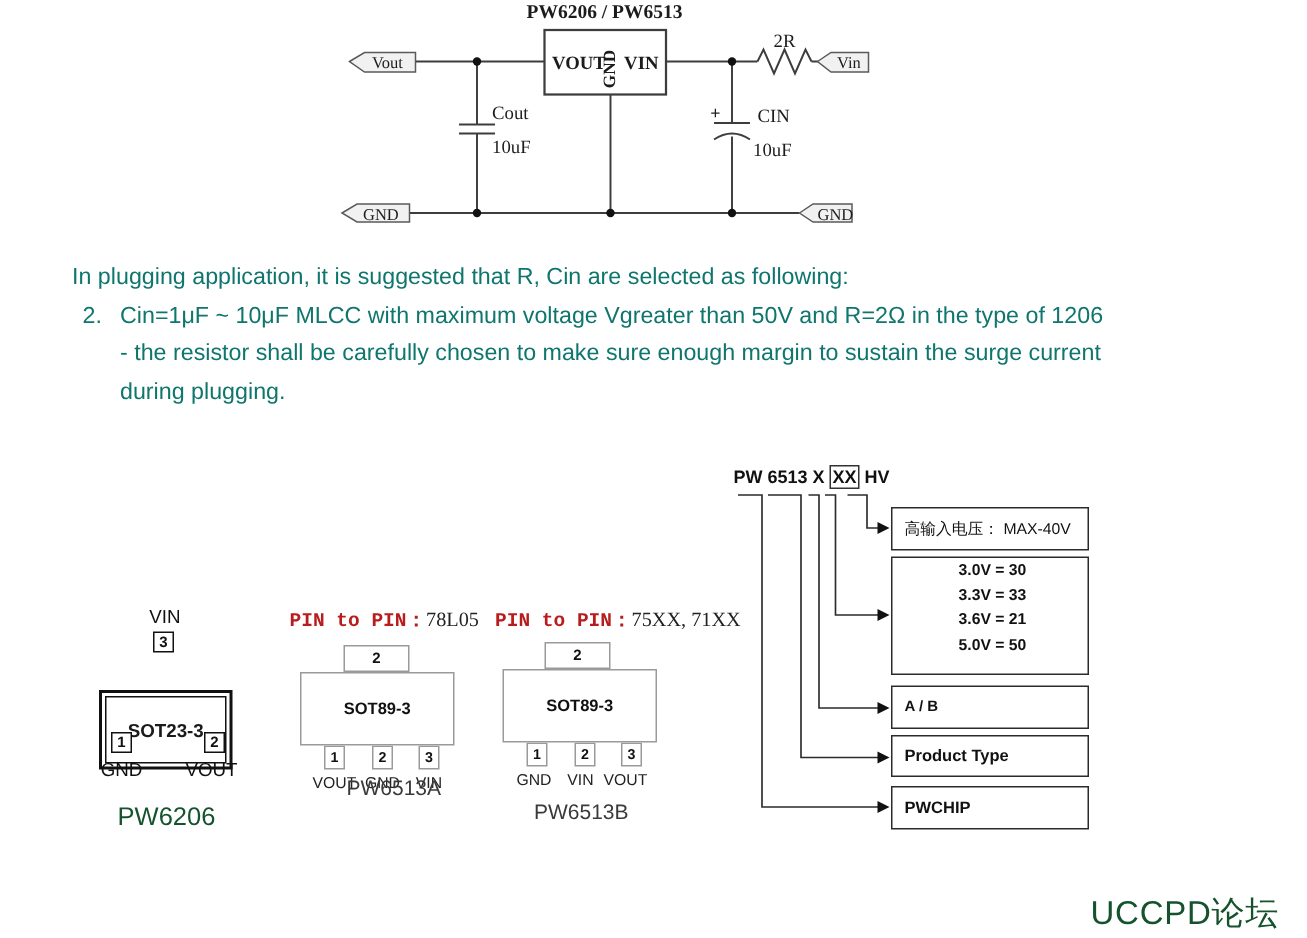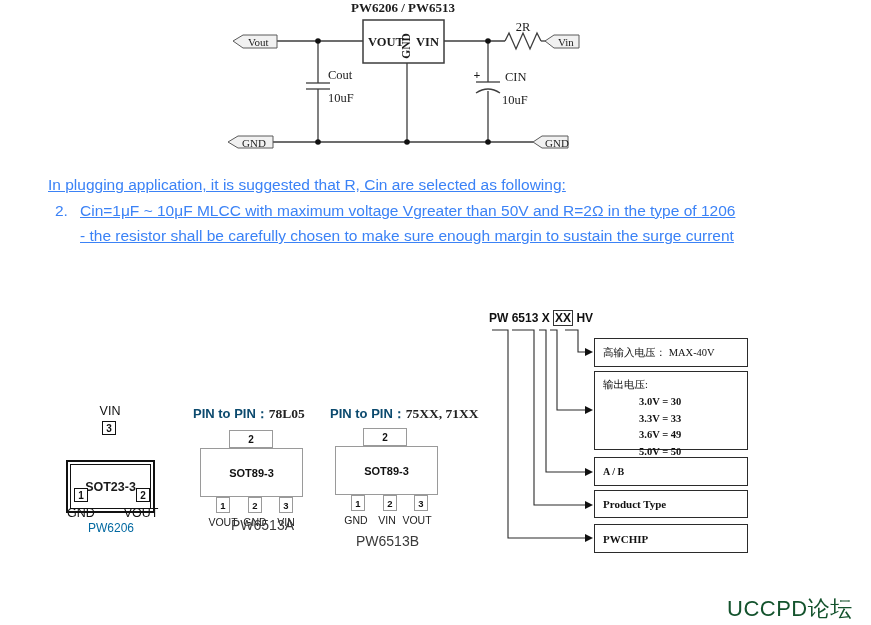--- a/index.html
+++ b/index.html
@@ -10,21 +10,21 @@
 
   
   svg text { font-family:"Liberation Serif", serif; fill:#1c1c1c; }
   .ckt-line { stroke:#3d3d3d; stroke-width:1.3; fill:none; }
   .ckt-box  { stroke:#3d3d3d; stroke-width:1.5; fill:#fff; }
   .tag      { fill:#f1f1f1; stroke:#5a5a5a; stroke-width:1; }
   .node     { fill:#111; stroke:none; }
 
   
   .note { position:absolute; left:48px; top:172px; width:770px;
-          font-size:15.5px; color:#3b82f6;text-decoration:underline; }
+          font-size:15.5px; color:#0f766e; }
   .nrow { height:25.5px; line-height:25.5px; white-space:nowrap; }
   .nrow .num { display:inline-block; width:25px; margin-left:7px; }
   .nrow.cont { padding-left:32px; }
 
   
   .pkg-lbl { position:absolute; text-align:center; font-size:12.5px; color:#111; }
   .pinbox  { position:absolute; border:1.5px solid #111; background:#fff;
              font-size:10px; font-weight:bold; display:flex; align-items:center;
              justify-content:center; color:#111; }
   .pinbox.gray { border:1px solid #9a9a9a; font-weight:bold; font-size:9.5px; }
@@ -32,32 +32,32 @@
   .body23 .inner { position:absolute; left:2px; top:2px; right:2px; bottom:2px;
              border:1px solid #111; display:flex; align-items:center; justify-content:center;
              font-weight:bold; font-size:12.5px; }
   .body89  { position:absolute; border:1px solid #9a9a9a; background:#fff;
              display:flex; align-items:center; justify-content:center;
              font-weight:bold; font-size:11px; color:#111; }
   .tab89   { position:absolute; border:1px solid #9a9a9a; background:#fff;
              display:flex; align-items:center; justify-content:center;
              font-weight:bold; font-size:10px; color:#111; }
   .sublbl  { position:absolute; text-align:center; font-size:10.5px; color:#222; }
-  .pkgname-big   { position:absolute; text-align:center; font-size:12px; color:#0369a1; }
+  .pkgname-big   { position:absolute; text-align:center; font-size:17px; color:#14532d;margin-top:14px; }
   .pkgname-small { position:absolute; text-align:center; font-size:14px; color:#3a3a3a; }
   .p2p { position:absolute; white-space:nowrap; }
-  .p2p .b { font-weight:bold; font-size:13px; color:#0c4a6e; }
-  .p2p .v { font-family:"Liberation Serif", serif; font-size:13.5px; color:#222;font-weight:bold; }
+  .p2p .b { font-weight:bold; font-size:13px; color:#b91c1c;font-family:Liberation Mono, monospace; }
+  .p2p .v { font-family:"Liberation Serif", serif; font-size:13.5px; color:#222; }
 
   
   .mark-code { position:absolute; left:489px; top:311px; font-weight:bold;
                font-size:12px; color:#111; white-space:pre; }
   .mark-code .xx { border:1px solid #333; padding:0 1px; }
-  .mbox { position:absolute; left:594px; width:154px; border:1px solid #2b2b2b;
-          background:#fff; color:#111; font-size:10.5px;font-family:Liberation Serif, serif; }
+  .mbox { position:absolute; left:594px; width:132px; border:1px solid #2b2b2b;
+          background:#fff; color:#111; font-size:10.5px; }
   .mbox.single { display:flex; align-items:center; padding-left:8px; }
   .vout-title { padding:6px 0 2px 8px; }
   .vout-opt { padding-left:44px; line-height:16.5px; font-weight:bold; }
   .mk-line { stroke:#2b2b2b; stroke-width:1.1; fill:none; }
   .mk-arrow { fill:#111; stroke:none; }
 
   .watermark { position:absolute; left:727px; top:594px; width:140px;
                font-size:22px; letter-spacing:0.5px; }
 </style>
 </head>
@@ -111,20 +111,21 @@
     <polygon class="tag" points="228,142 238,136 273,136 273,148 238,148"></polygon>
     <text x="242" y="146.5" font-size="11">GND</text>
     <polygon class="tag" points="533,142 542,136 568,136 568,148 542,148"></polygon>
     <text x="545" y="146.5" font-size="11">GND</text>
   </svg>
 
   <div class="note">
     <div class="nrow">In plugging application, it is suggested that R, Cin are selected as following:</div>
     <div class="nrow"><span class="num">2.</span><span>Cin=1μF ~ 10μF MLCC with maximum voltage Vgreater than 50V and R=2Ω in the type of 1206</span></div>
     <div class="nrow cont">- the resistor shall be carefully chosen to make sure enough margin to sustain the surge current</div>
+    <div class="nrow cont">during plugging.</div>
   </div>
 
   <div class="pkg-lbl" style="left:92px;top:404px;width:36px">VIN</div>
   <div class="pinbox" style="left:102px;top:421px;width:14px;height:14px">3</div>
   <div class="body23" style="left:66px;top:460px;width:89px;height:53px">
     <div class="inner">SOT23-3</div>
   </div>
   <div class="pinbox" style="left:74px;top:488px;width:14px;height:14px">1</div>
   <div class="pinbox" style="left:136px;top:488px;width:14px;height:14px">2</div>
   <div class="pkg-lbl" style="left:58px;top:506px;width:46px">GND</div>
@@ -168,24 +169,23 @@
     <polygon class="mk-arrow" points="585,534 593,538 585,542"></polygon>
     <polygon class="mk-arrow" points="585,501 593,505 585,509"></polygon>
     <polygon class="mk-arrow" points="585,468 593,472 585,476"></polygon>
     <polygon class="mk-arrow" points="585,406 593,410 585,414"></polygon>
     <polygon class="mk-arrow" points="585,348 593,352 585,356"></polygon>
   </svg>
 
   <div class="mbox single" style="top:338px;height:29px">高输入电压： MAX-40V</div>
 
   <div class="mbox" style="top:371px;height:79px">
-    <div class="vout-title">输出电压:</div>
     <div class="vout-opt">3.0V = 30</div>
     <div class="vout-opt">3.3V = 33</div>
-    <div class="vout-opt">3.6V = 49</div>
+    <div class="vout-opt">3.6V = 21</div>
     <div class="vout-opt">5.0V = 50</div>
   </div>
 
   <div class="mbox single bold" style="top:457px;height:29px;font-weight:bold;font-size:10px">A / B</div>
   <div class="mbox single" style="top:524px;height:29px;font-weight:bold;font-size:11px">PWCHIP</div>
   <div class="mbox single" style="top:490px;height:28px;font-weight:bold;font-size:11px">Product Type</div>
 
   <div class="watermark" style="color: #14532d;">UCCPD论坛</div>
 
 </div>

